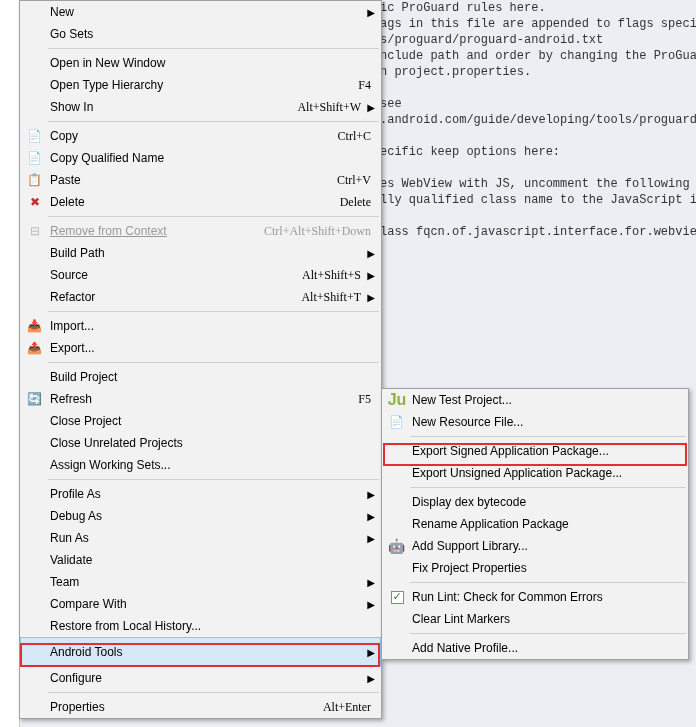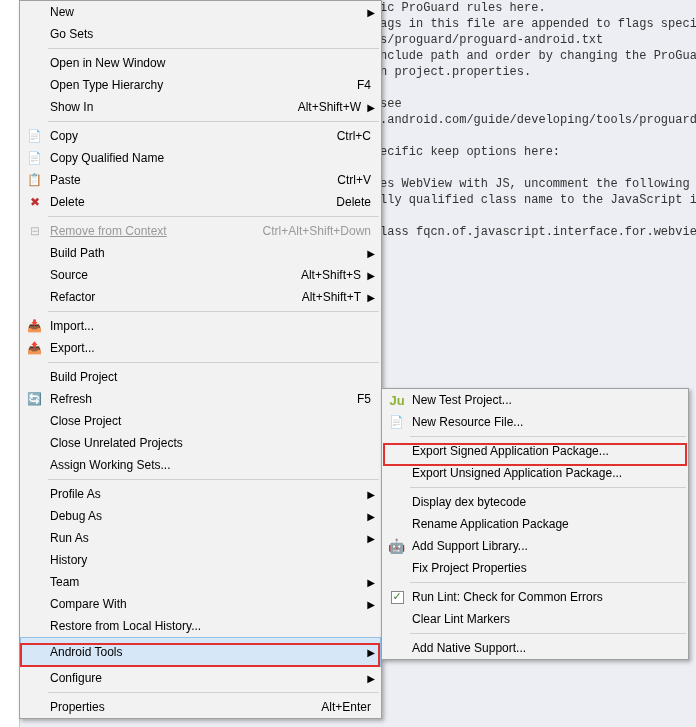--- a/index.html
+++ b/index.html
@@ -85,20 +85,21 @@
       color: #000;
     }
     .menu-item.disabled .menu-label {
       color: #9a9a9a;
       text-decoration: underline;
     }
     .menu-shortcut {
       color: #000;
       margin-left: 20px;
       margin-right: 4px;
+      font-family: Liberation Serif, serif;
     }
     .menu-item.disabled .menu-shortcut {
       color: #9a9a9a;
     }
     .submenu-arrow {
       width: 10px;
       text-align: right;
       font-size: 10px;
       color: #000;
     }
@@ -110,21 +111,21 @@
     .highlight-red {
       position: absolute;
       border: 2px solid #e03030;
       pointer-events: none;
     }
     .icon-copy { color: #666; }
     .icon-paste { color: #b08030; }
     .icon-delete { color: #c03030; }
     .icon-refresh { color: #4070a0; }
     .icon-import { color: #888; }
-    .icon-ju { color: #8fb33a; font-weight: bold; font-size: 13px; }
+    .icon-ju { color: #8fb33a; font-weight: bold; font-size: 16px; }
     .icon-android { color: #78b33a; font-size: 14px; }
     .icon-check {
       display: inline-block;
       width: 13px; height: 13px;
       border: 1px solid #888;
       background: #fff;
       position: relative;
     }
     .icon-check::after {
       content: "✓";
@@ -266,21 +267,21 @@
     <span class="menu-label">Debug As</span>
     <span class="submenu-arrow">▶</span>
   </div>
   <div class="menu-item">
     <span class="menu-icon"></span>
     <span class="menu-label">Run As</span>
     <span class="submenu-arrow">▶</span>
   </div>
   <div class="menu-item">
     <span class="menu-icon"></span>
-    <span class="menu-label">History</span>
+    <span class="menu-label">Validate</span>
   </div>
   <div class="menu-item">
     <span class="menu-icon"></span>
     <span class="menu-label">Team</span>
     <span class="submenu-arrow">▶</span>
   </div>
   <div class="menu-item">
     <span class="menu-icon"></span>
     <span class="menu-label">Compare With</span>
     <span class="submenu-arrow">▶</span>
@@ -349,18 +350,18 @@
       </span>
     <span class="menu-label">Run Lint: Check for Common Errors</span>
   </div>
   <div class="menu-item">
     <span class="menu-icon"></span>
     <span class="menu-label">Clear Lint Markers</span>
   </div>
   <div class="menu-sep"></div>
   <div class="menu-item">
     <span class="menu-icon"></span>
-    <span class="menu-label">Add Native Support...</span>
+    <span class="menu-label">Add Native Profile...</span>
   </div>
 </div>
 
 <div class="highlight-red" style="left:20px; top:643px; width:360px; height:24px;"></div>
 <div class="highlight-red" style="left:383px; top:443px; width:304px; height:23px;"></div>
 
 </body></html>

